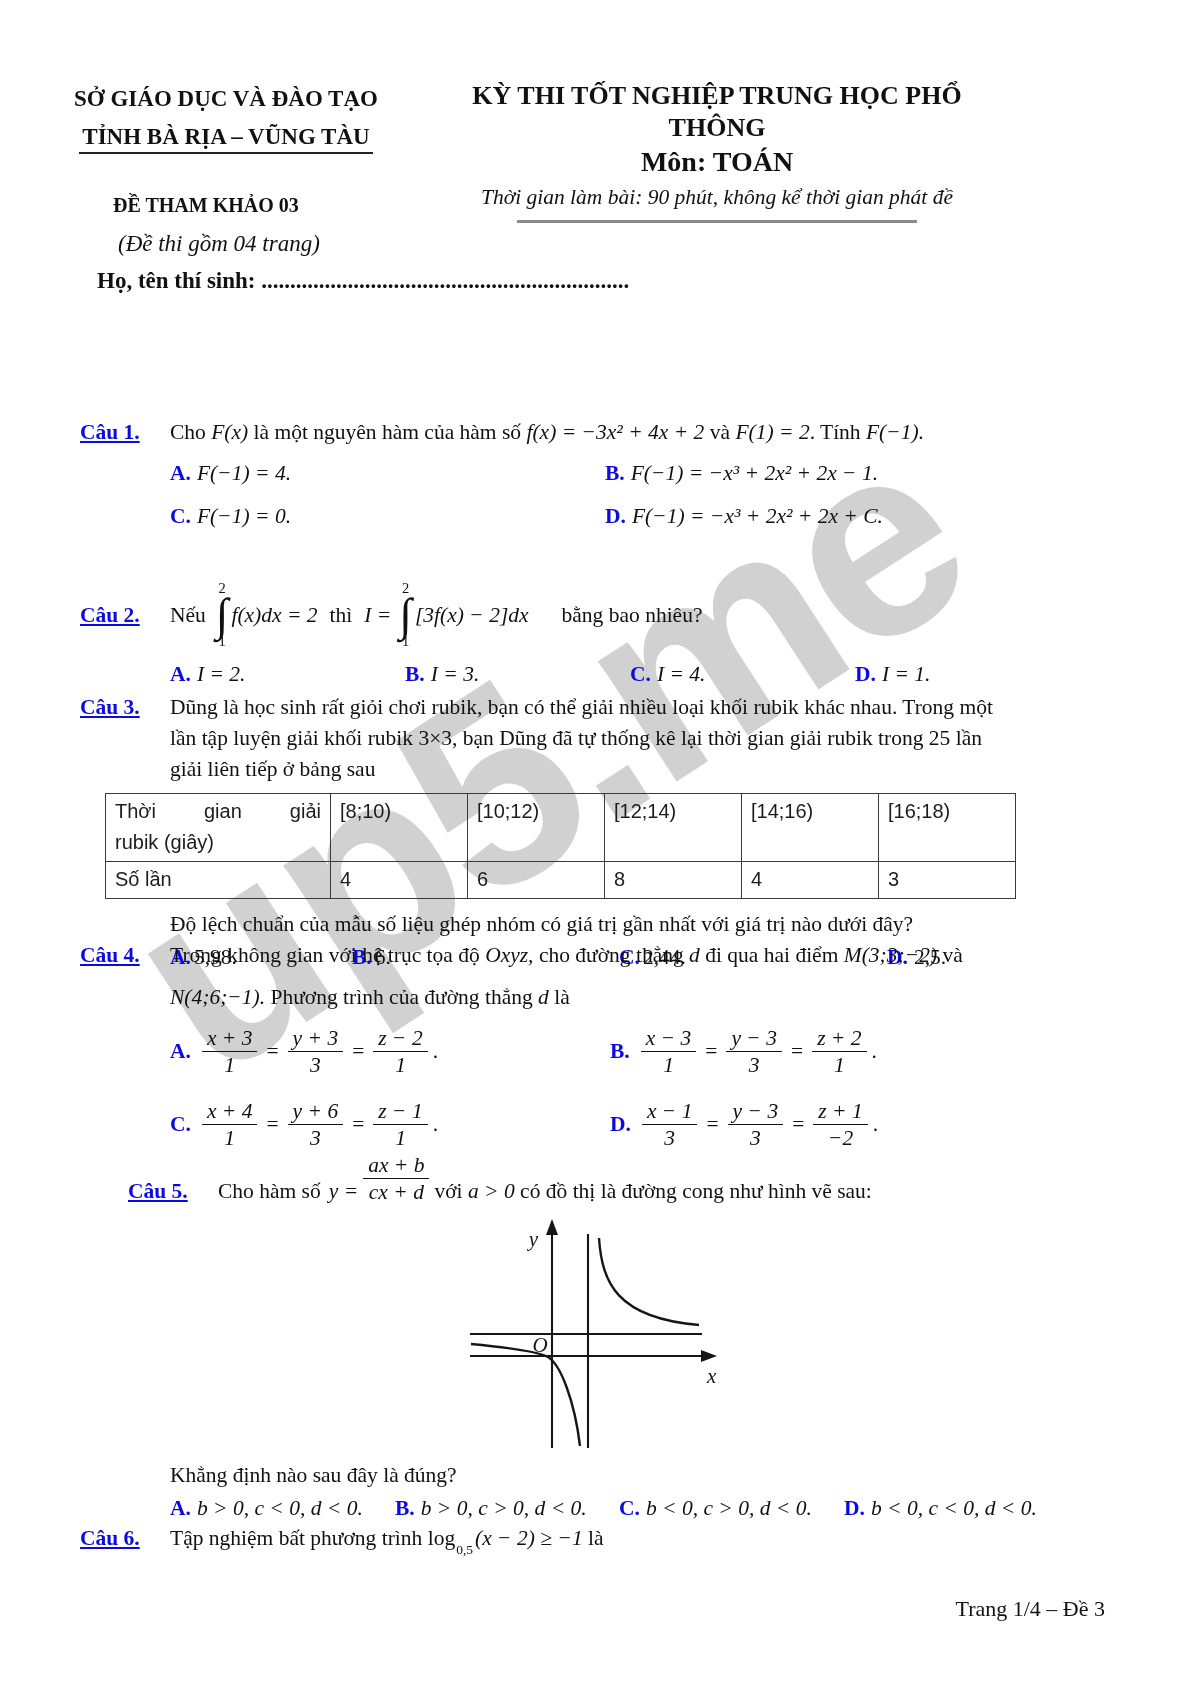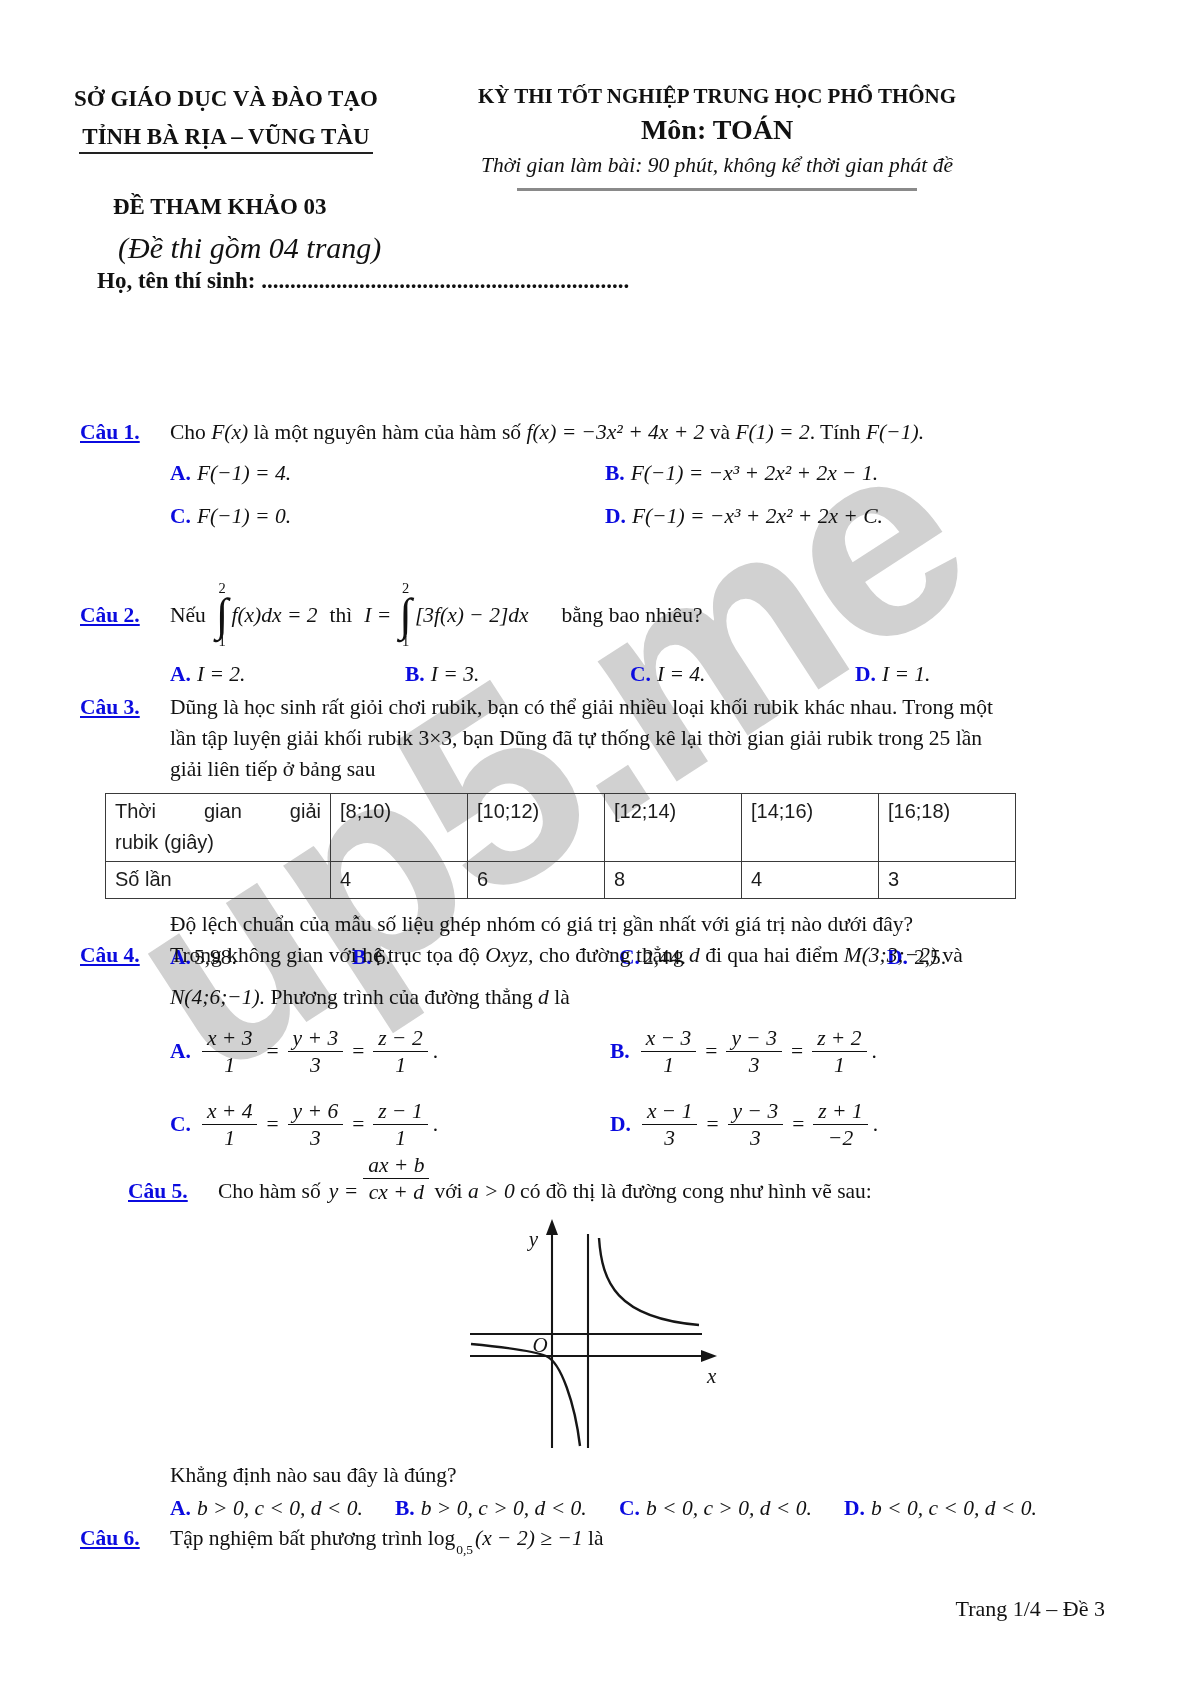--- a/index.html
+++ b/index.html
@@ -60,28 +60,28 @@
   </div>
 
   <div class="abs" style="left:70px;top:80px;width:312px;text-align:center;">
     <div class="b" style="font-size:23px;line-height:38px;">SỞ GIÁO DỤC VÀ ĐÀO TẠO</div>
     <div class="b" style="font-size:23px;line-height:38px;">
       <span style="border-bottom:2px solid #222;padding:0 3px 3px;">TỈNH BÀ RỊA – VŨNG TÀU</span>
     </div>
   </div>
 
   <div class="abs" style="left:452px;top:80px;width:530px;text-align:center;">
-    <div class="b" style="font-size:21px;line-height:32px;">KỲ THI TỐT NGHIỆP TRUNG HỌC PHỔ THÔNG</div>
+    <div class="b" style="font-size:26px;line-height:32px;">KỲ THI TỐT NGHIỆP TRUNG HỌC PHỔ THÔNG</div>
     <div class="b" style="font-size:28px;line-height:32px;margin-top:2px;">Môn: TOÁN</div>
     <div class="i" style="font-size:21.5px;margin-top:7px;">Thời gian làm bài: 90 phút, không kể thời gian phát đề</div>
     <div style="width:400px;height:3px;background:#8a8a8a;margin:10px auto 0;"></div>
   </div>
 
-  <div class="abs b" style="left:113px;top:194px;font-size:23px;">ĐỀ THAM KHẢO 03</div>
-  <div class="abs i" style="left:118px;top:231px;font-size:30px;">(Đề thi gồm 04 trang)</div>
+  <div class="abs b" style="left:113px;top:194px;font-size:20px;">ĐỀ THAM KHẢO 03</div>
+  <div class="abs i" style="left:118px;top:231px;font-size:23px;">(Đề thi gồm 04 trang)</div>
 
   <div class="abs b line" style="left:97px;top:268px;font-size:23px;">
     <span>Họ, tên thí sinh:</span>
     <span>................................................................</span>
   </div>
 
 
   <div class="abs" style="left:80px;top:420px;width:1065px;">
     <div class="line">
       <span class="qlabel">Câu 1.</span><span><span class="seg-t">Cho </span><span class="seg-m">F(x)</span><span class="seg-t"> là một nguyên hàm của hàm số </span><span class="seg-m">f(x) = −3x² + 4x + 2</span><span class="seg-t"> và </span><span class="seg-m">F(1) = 2</span><span class="seg-t">. Tính </span><span class="seg-m">F(−1).</span></span>

